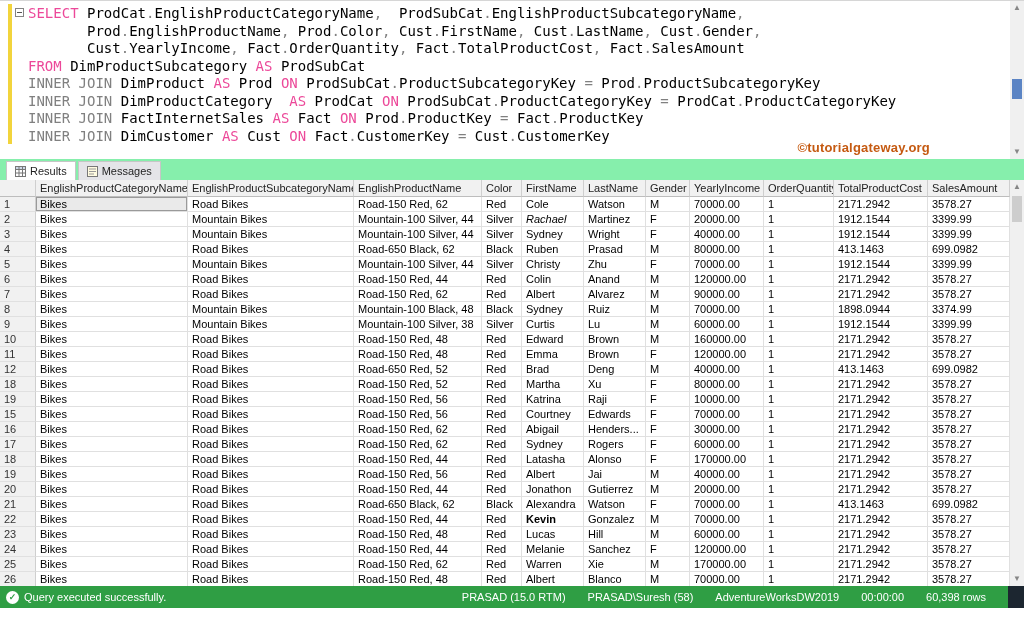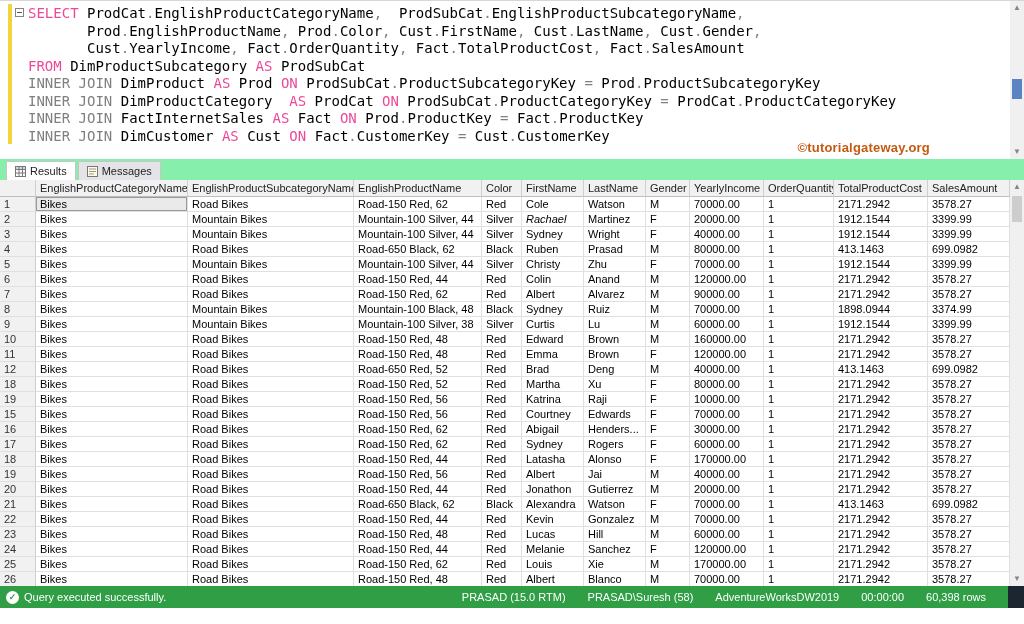--- a/index.html
+++ b/index.html
@@ -419,21 +419,21 @@
             <div class="gcell" style="width: 70px;">1</div>
             <div class="gcell" style="width: 94px;">413.1463</div>
             <div class="gcell" style="width: 82px;">699.0982</div>
           </div>
           <div class="grow">
             <div class="gcell gnum">22</div>
             <div class="gcell" style="width: 152px;">Bikes</div>
             <div class="gcell" style="width: 166px;">Road Bikes</div>
             <div class="gcell" style="width: 128px;">Road-150 Red, 44</div>
             <div class="gcell" style="width: 40px;">Red</div>
-            <div class="gcell" style="width: 62px;">Kevin</div>
+            <div class="gcell" style="width: 62px; font-weight: bold;">Kevin</div>
             <div class="gcell" style="width: 62px;">Gonzalez</div>
             <div class="gcell" style="width: 44px;">M</div>
             <div class="gcell" style="width: 74px;">70000.00</div>
             <div class="gcell" style="width: 70px;">1</div>
             <div class="gcell" style="width: 94px;">2171.2942</div>
             <div class="gcell" style="width: 82px;">3578.27</div>
           </div>
           <div class="grow">
             <div class="gcell gnum">23</div>
             <div class="gcell" style="width: 152px;">Bikes</div>
@@ -461,21 +461,21 @@
             <div class="gcell" style="width: 70px;">1</div>
             <div class="gcell" style="width: 94px;">2171.2942</div>
             <div class="gcell" style="width: 82px;">3578.27</div>
           </div>
           <div class="grow">
             <div class="gcell gnum">25</div>
             <div class="gcell" style="width: 152px;">Bikes</div>
             <div class="gcell" style="width: 166px;">Road Bikes</div>
             <div class="gcell" style="width: 128px;">Road-150 Red, 62</div>
             <div class="gcell" style="width: 40px;">Red</div>
-            <div class="gcell" style="width: 62px;">Louis</div>
+            <div class="gcell" style="width: 62px;">Warren</div>
             <div class="gcell" style="width: 62px;">Xie</div>
             <div class="gcell" style="width: 44px;">M</div>
             <div class="gcell" style="width: 74px;">170000.00</div>
             <div class="gcell" style="width: 70px;">1</div>
             <div class="gcell" style="width: 94px;">2171.2942</div>
             <div class="gcell" style="width: 82px;">3578.27</div>
           </div>
           <div class="grow">
             <div class="gcell gnum">26</div>
             <div class="gcell" style="width: 152px;">Bikes</div>

